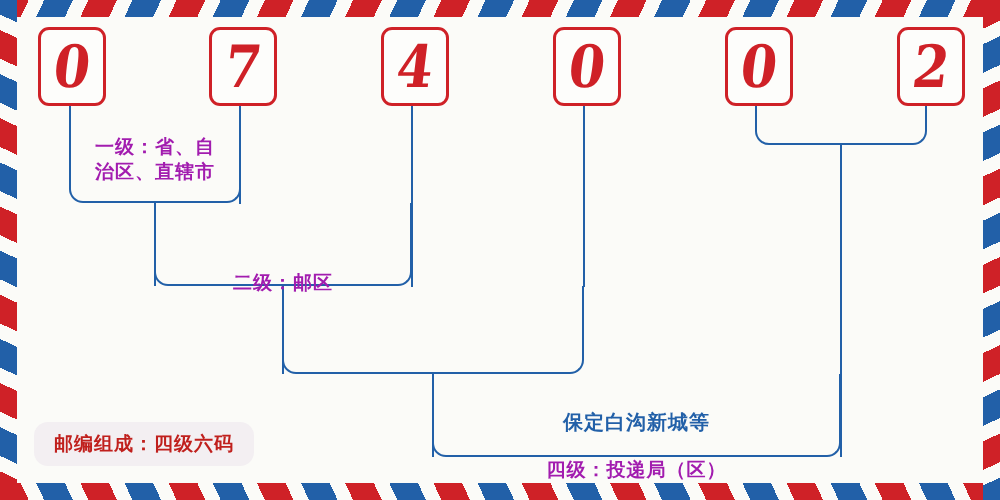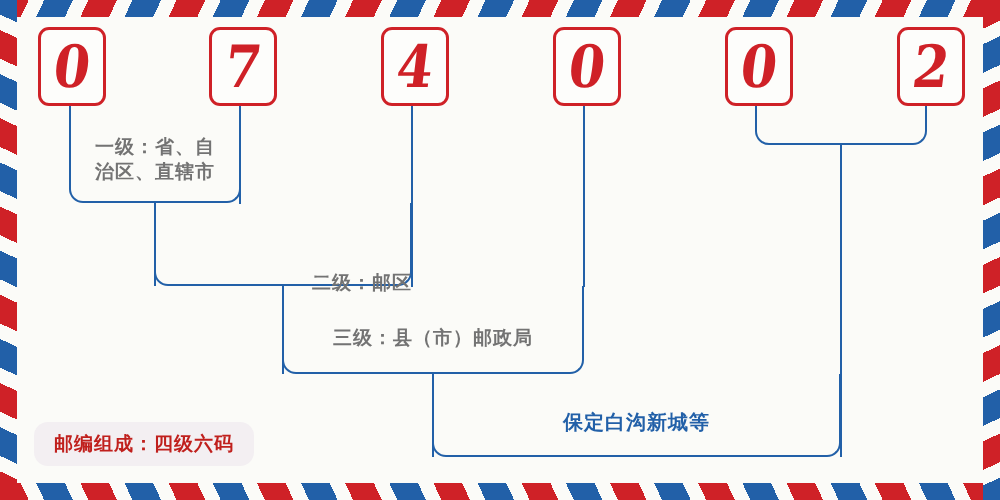--- a/index.html
+++ b/index.html
@@ -106,21 +106,21 @@
   .lbl .name{
     display:block;
     color:#2260a8;
     font-family:"DejaVu Serif",serif;
     font-weight:700;
     font-size:20px;
     letter-spacing:1px;
   }
   .lbl .tier{
     display:block;
-    color:#737373;
+    color:#a21caf;
     font-family:"DejaVu Sans",sans-serif;
     font-weight:700;
     font-size:19px;
     letter-spacing:1px;
   }
 
   
   .chip{
     position:absolute;z-index:24;
     background:#f3eff2;
@@ -173,36 +173,36 @@
 
   <div class="bracket" style="left:69px;top:100px;width:172px;height:103px;"></div>
   <div class="lbl" style="left:69px;top:114px;width:172px;">
     <span class="tier">一级：省、自
 治区、直辖市</span>
   </div>
   <div class="drop" style="left:154px;top:203px;height:83px;"></div>
 
   <div class="bracket" style="left:154px;top:203px;width:258px;height:83px;"></div>
   <div class="stem" style="left:239px;top:106px;height:98px;"></div>
-  <div class="lbl" style="left:154px;top:250px;width:258px;text-align:right;">
+  <div class="lbl" style="left:154px;top:250px;width:258px;">
     <span class="tier">二级：邮区</span>
   </div>
   <div class="drop" style="left:282px;top:286px;height:88px;"></div>
 
   <div class="bracket" style="left:282px;top:286px;width:302px;height:88px;"></div>
   <div class="stem" style="left:411px;top:106px;height:181px;"></div>
   <div class="stem" style="left:583px;top:106px;height:181px;"></div>
   <div class="lbl" style="left:282px;top:305px;width:302px;">
-    <span class="tier">三级：县（市）邮政局</span>
   </div>
   <div class="drop" style="left:432px;top:374px;height:83px;"></div>
 
   <div class="bracket" style="left:755px;top:100px;width:172px;height:45px;"></div>
   <div class="drop" style="left:840px;top:145px;height:312px;"></div>
 
   <div class="bracket" style="left:432px;top:374px;width:409px;height:83px;"></div>
   <div class="lbl" style="left:432px;top:390px;width:409px;">
     <span class="name">保定白沟新城等</span>
+    <span class="tier">四级：投递局（区）</span>
   </div>
 
   <div class="chip" style="left:34px;top:422px;">邮编组成：四级六码</div>
 
 </div>
 
 </body></html>

